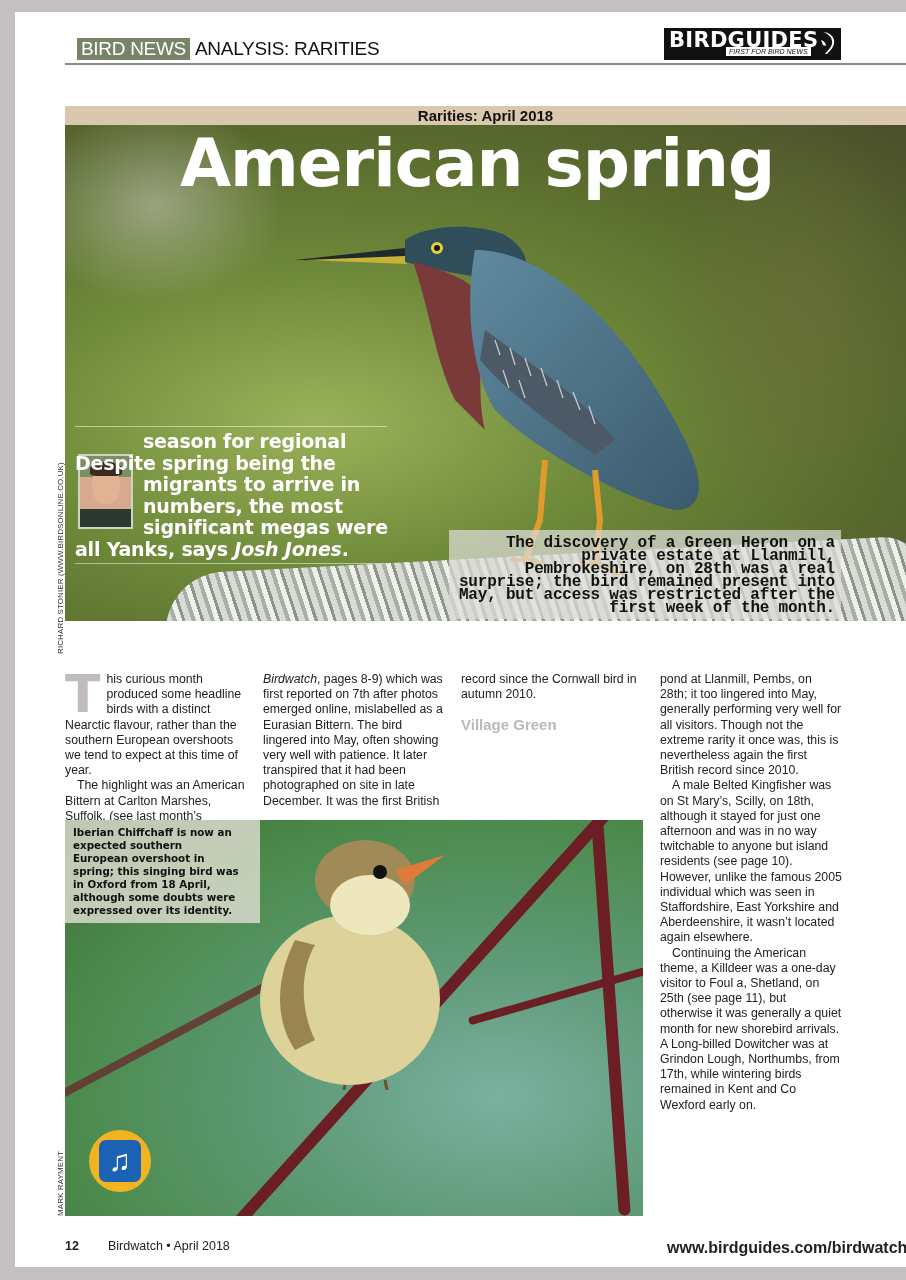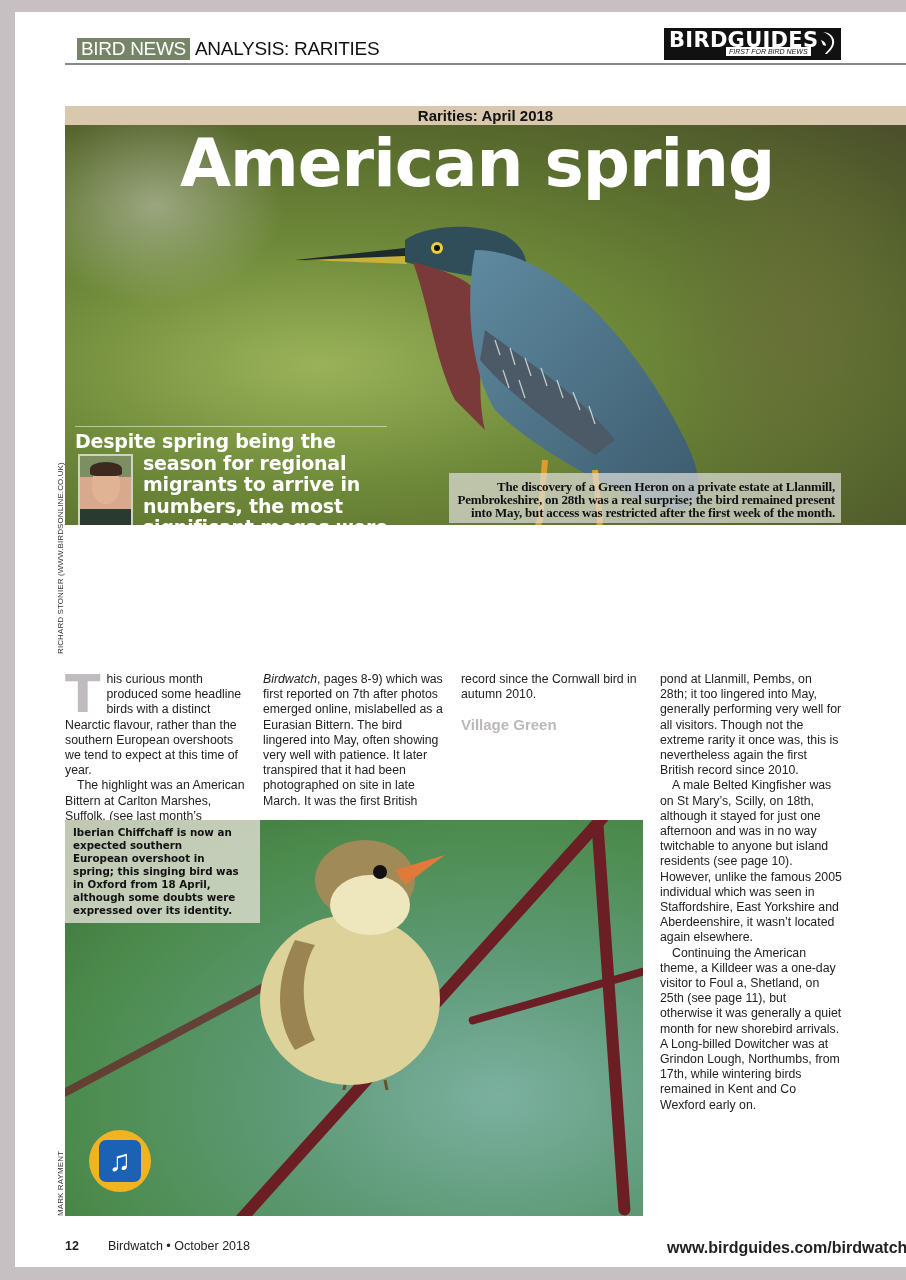--- a/index.html
+++ b/index.html
@@ -8,36 +8,36 @@
   .header { position:absolute; left:65px; top:38px; height:22px; display:flex; align-items:center;padding-left:12px; }
   .section-tag { background:#768468; color:#fff; font-size:19px; padding:0 4px; height:22px; line-height:22px; letter-spacing:-0.3px; }
   .section-title { color:#111; font-size:19px; margin-left:5px; letter-spacing:-0.3px; }
   .header-rule { position:absolute; left:65px; top:63px; width:841px; height:2px; background:#8a8a8a; }
   .logo { position:absolute; left:664px; top:28px; width:177px; height:32px; background:#111; color:#fff; }
   .logo-word { position:absolute; left:5px; top:0px; font-weight:bold; font-size:21px; letter-spacing:0.3px; font-family:"DejaVu Sans", sans-serif; }
   .logo-sub { position:absolute; left:62px; top:19px; background:#fff; color:#111; font-size:7px; font-style:italic; padding:0 3px; line-height:9px; }
   .logo-bird { position:absolute; right:4px; top:2px; font-size:20px; }
 
   .strap { position:absolute; left:65px; top:106px; width:841px; height:19px; background:#d9c7ae; text-align:center; font-weight:bold; font-size:15px; line-height:19px; color:#111; }
-  .hero { position:absolute; left:65px; top:125px; width:841px; height:400px; overflow:hidden;
+  .hero { position:absolute; left:65px; top:125px; width:841px; height:496px; overflow:hidden;
     background: radial-gradient(ellipse at 30% 60%, #9ab35a 0%, #6f8a3a 35%, #5a6d2e 65%, #4b4f2b 100%); }
   .hero .blur1 { position:absolute; left:-40px; top:-20px; width:260px; height:200px; background:radial-gradient(ellipse, rgba(200,200,190,0.55), rgba(0,0,0,0) 70%); }
   .hero .blur2 { position:absolute; right:-30px; top:0; width:280px; height:400px; background:radial-gradient(ellipse, rgba(110,110,60,0.6), rgba(0,0,0,0) 70%); }
   .hero-title { position:absolute; left:115px; top:0px; font-size:66px; font-weight:bold; color:#fff; letter-spacing:-1px; font-family:"DejaVu Sans", sans-serif; }
   .log { position:absolute; left:100px; top:430px; width:760px; height:110px; border-radius:60px 40px 0 0;
     background: repeating-linear-gradient(75deg, #d8dcd4 0 6px, #a9aea6 6px 10px, #eef0ea 10px 15px, #8f948b 15px 18px); transform:rotate(-3deg); }
   .heron { position:absolute; left:230px; top:95px; width:430px; height:380px; }
   .standfirst-rule { position:absolute; left:10px; width:312px; height:1px; background:rgba(255,255,255,0.5); }
   .standfirst { position:absolute; left:10px; top:306px; width:320px; color:#fff; font-weight:bold; font-size:19px; line-height:21.5px; font-family:"DejaVu Sans", sans-serif; letter-spacing:-0.2px; }
   .standfirst .l { display:block; white-space:nowrap; }
   .standfirst .indent { padding-left:68px; }
   .avatar { position:absolute; left:13px; top:329px; width:55px; height:75px; border:2px solid #cfd3c1; background:linear-gradient(#7b8f63 0 30%, #d8a98c 30% 75%, #2a3a30 75%); box-sizing:border-box; }
   .avatar .face { position:absolute; left:12px; top:10px; width:28px; height:38px; border-radius:45%; background:#e0b394; }
   .avatar .hair { position:absolute; left:10px; top:6px; width:32px; height:14px; border-radius:50% 50% 20% 20%; background:#3c2a1e; }
-  .caption-box { position:absolute; right:65px; bottom:2px; width:380px; background:rgba(220,220,215,0.72); padding:7px 6px 4px 6px; text-align:right; font-weight:bold; font-size:13px; line-height:13px; color:#111; font-family:Liberation Serif, serif; letter-spacing:-0.2px; }
+  .caption-box { position:absolute; right:65px; bottom:2px; width:380px; background:rgba(220,220,215,0.72); padding:7px 6px 4px 6px; text-align:right; font-weight:bold; font-size:16px; line-height:13px; color:#111; font-family:Liberation Mono, monospace; letter-spacing:-0.2px; }
 
   .credit-v { position:absolute; font-size:8px; color:#333; transform:rotate(-90deg); transform-origin:left top; white-space:nowrap; letter-spacing:0.1px; }
 
   .body-col { position:absolute; top:672px; width:182px; font-size:12.3px; line-height:15.2px; color:#222; }
   .body-col p { margin:0; text-indent:0; }
   .body-col p.ind { text-indent:12px; }
   .dropcap { float:left; font-size:52px; line-height:40px; color:#c0bbbe; font-weight:bold; margin:2px 6px 0 0; font-family:"DejaVu Sans", sans-serif; }
   .subhead { color:#bdb7ba; font-weight:bold; font-size:15px; margin:15px 0 2px 0; }
 
   .chiff { position:absolute; left:65px; top:820px; width:578px; height:396px; overflow:hidden;
@@ -108,39 +108,39 @@
   </svg>
 
   <div class="hero-title">American spring</div>
 
   <div class="standfirst-rule" style="top:301px"></div>
   <div class="avatar">
     <div class="face"></div>
     <div class="hair"></div>
   </div>
   <div class="standfirst">
+    <span class="l indent">season for regional</span>
     <span class="l">Despite spring being the</span>
-    <span class="l indent">season for regional</span>
     <span class="l indent">migrants to arrive in</span>
     <span class="l indent">numbers, the most</span>
     <span class="l indent">significant megas were</span>
     <span class="l"><span>all Yanks, says </span><i>Josh Jones</i><span>.</span></span>
   </div>
   <div class="standfirst-rule" style="top:438px"></div>
 
   <div class="caption-box">The discovery of a Green Heron on a private estate at Llanmill, Pembrokeshire, on 28th was a real surprise; the bird remained present into May, but access was restricted after the first week of the month.</div>
 </div>
 <div class="credit-v" style="left:56px; top:654px;">RICHARD STONIER (WWW.BIRDSONLINE.CO.UK)</div>
 
 <div class="body-col" style="left:65px;">
   <p><span class="dropcap">T</span><span>his curious month produced some headline birds with a distinct Nearctic flavour, rather than the southern European overshoots we tend to expect at this time of year.</span></p>
   <p class="ind">The highlight was an American Bittern at Carlton Marshes, Suffolk, (see last month’s</p>
 </div>
 <div class="body-col" style="left:263px;">
-  <p><i>Birdwatch</i><span>, pages 8-9) which was first reported on 7th after photos emerged online, mislabelled as a Eurasian Bittern. The bird lingered into May, often showing very well with patience. It later transpired that it had been photographed on site in late March. It was the first British</span></p>
+  <p><i>Birdwatch</i><span>, pages 8-9) which was first reported on 7th after photos emerged online, mislabelled as a Eurasian Bittern. The bird lingered into May, often showing very well with patience. It later transpired that it had been photographed on site in late December. It was the first British</span></p>
 </div>
 <div class="body-col" style="left:461px;">
   <p>record since the Cornwall bird in autumn 2010.</p>
   <div class="subhead">Village Green</div>
 </div>
 <div class="body-col" style="left:660px;">
   <p>pond at Llanmill, Pembs, on 28th; it too lingered into May, generally performing very well for all visitors. Though not the extreme rarity it once was, this is nevertheless again the first British record since 2010.</p>
   <p class="ind">A male Belted Kingfisher was on St Mary’s, Scilly, on 18th, although it stayed for just one afternoon and was in no way twitchable to anyone but island residents (see page 10). However, unlike the famous 2005 individual which was seen in Staffordshire, East Yorkshire and Aberdeenshire, it wasn’t located again elsewhere.</p>
   <p class="ind">Continuing the American theme, a Killdeer was a one-day visitor to Foul a, Shetland, on 25th (see page 11), but otherwise it was generally a quiet month for new shorebird arrivals. A Long-billed Dowitcher was at Grindon Lough, Northumbs, from 17th, while wintering birds remained in Kent and Co Wexford early on.</p>
 </div>
@@ -160,15 +160,15 @@
     <path d="M90 255 L80 300 M130 250 L140 300" stroke="#6b5030" stroke-width="3"></path>
   </svg>
   <div class="chiff-caption">Iberian Chiffchaff is now an expected southern European overshoot in spring; this singing bird was in Oxford from 18 April, although some doubts were expressed over its identity.</div>
   <div class="audio-badge">
     <div class="sq">♫</div>
   </div>
 </div>
 <div class="credit-v" style="left:56px; top:1216px;">MARK RAYMENT</div>
 
 <div class="footer" style="left:65px; font-weight:bold;text-align:center;">12</div>
-<div class="footer" style="left:108px;">Birdwatch • October 2018</div>
+<div class="footer" style="left:108px;">Birdwatch • April 2018</div>
 <div class="footer" style="left:667px; font-weight:bold; font-size:16px;">www.birdguides.com/birdwatch</div>
 <div class="footer-bar"></div>
 
 </body></html>

